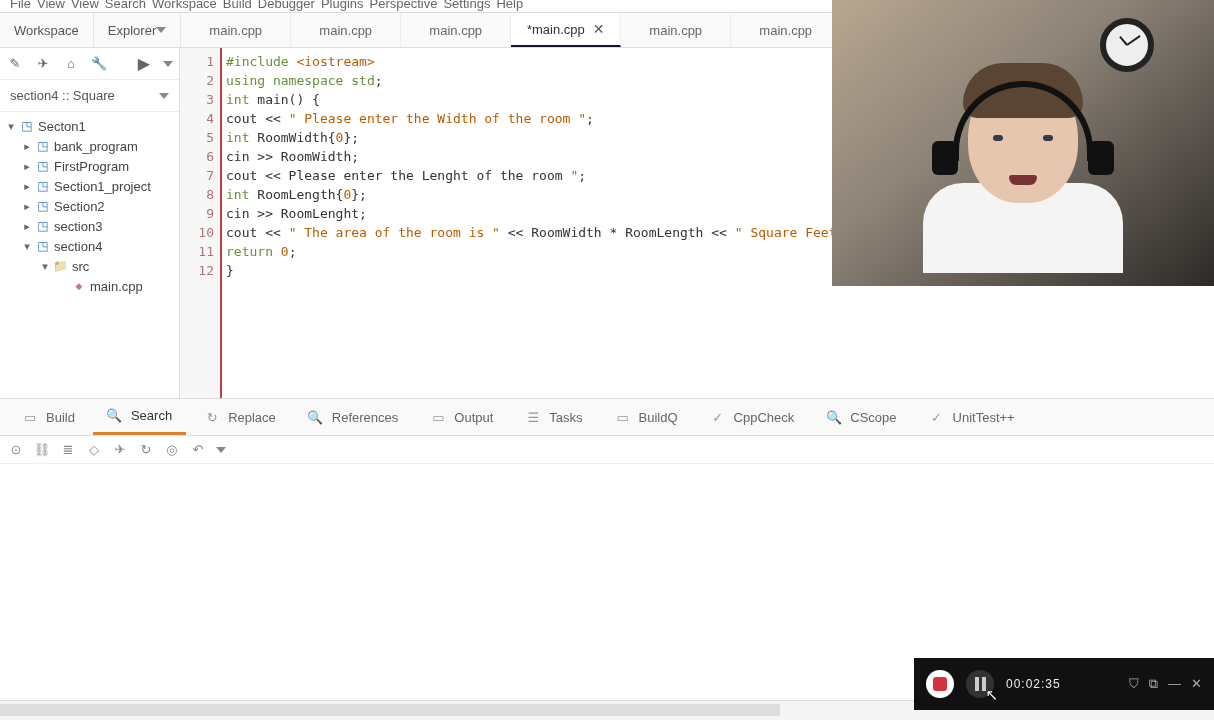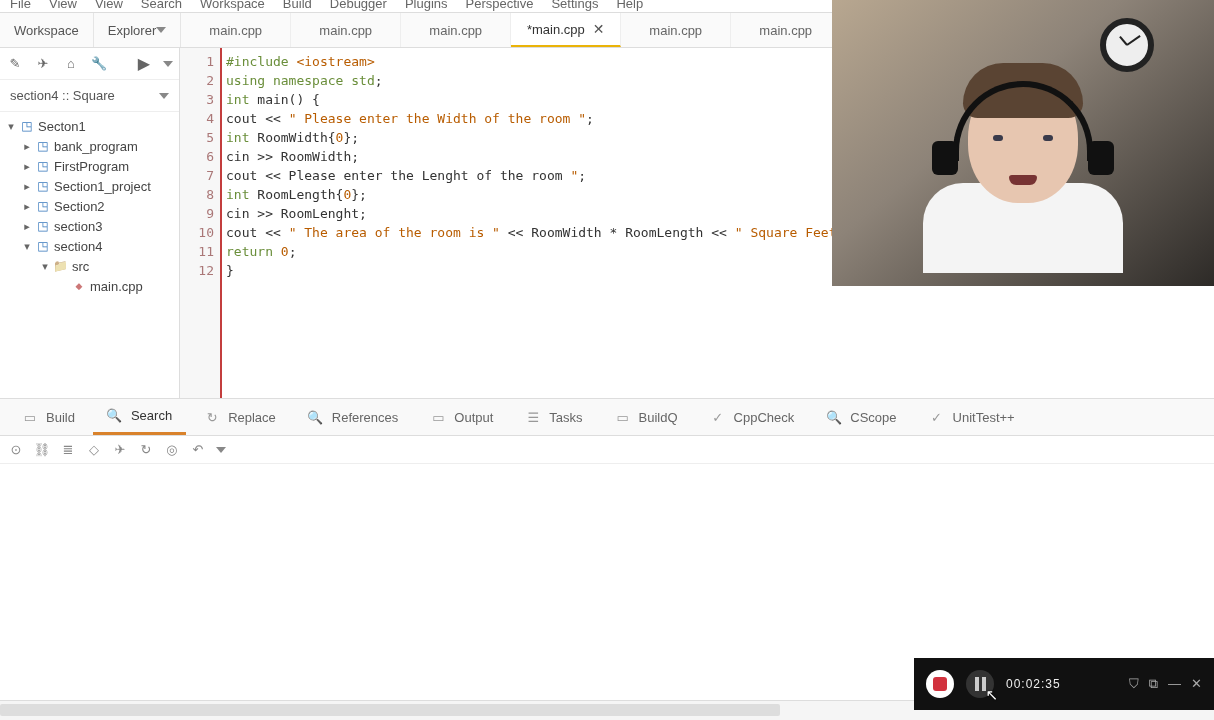--- a/index.html
+++ b/index.html
@@ -12,21 +12,21 @@
     height: 720px;
     overflow: hidden;
     position: relative;
   }
 
   
   .menubar {
     height: 12px;
     display: flex;
     align-items: flex-start;
-    gap: 18px;
+    gap: 6px;
     padding: 0 10px;
     color: #666;
     font-size: 13px;
     overflow: hidden;
   }
   .menubar .item { cursor: pointer; line-height: 0.6; }
 
   
   .workspace-row {
     height: 36px;
@@ -62,21 +62,21 @@
     justify-content: center;
     gap: 8px;
     font-size: 13px;
     color: #666;
     border-right: 1px solid #eee;
     position: relative;
   }
   .etab.active {
     background: #fff;
     color: #333;
-    border-bottom: 2px solid #eab308;
+    border-bottom: 2px solid #0f172a;
   }
   .etab .close {
     font-size: 14px;
     color: #555;
   }
 
   
   .main {
     display: flex;
     height: 350px;

